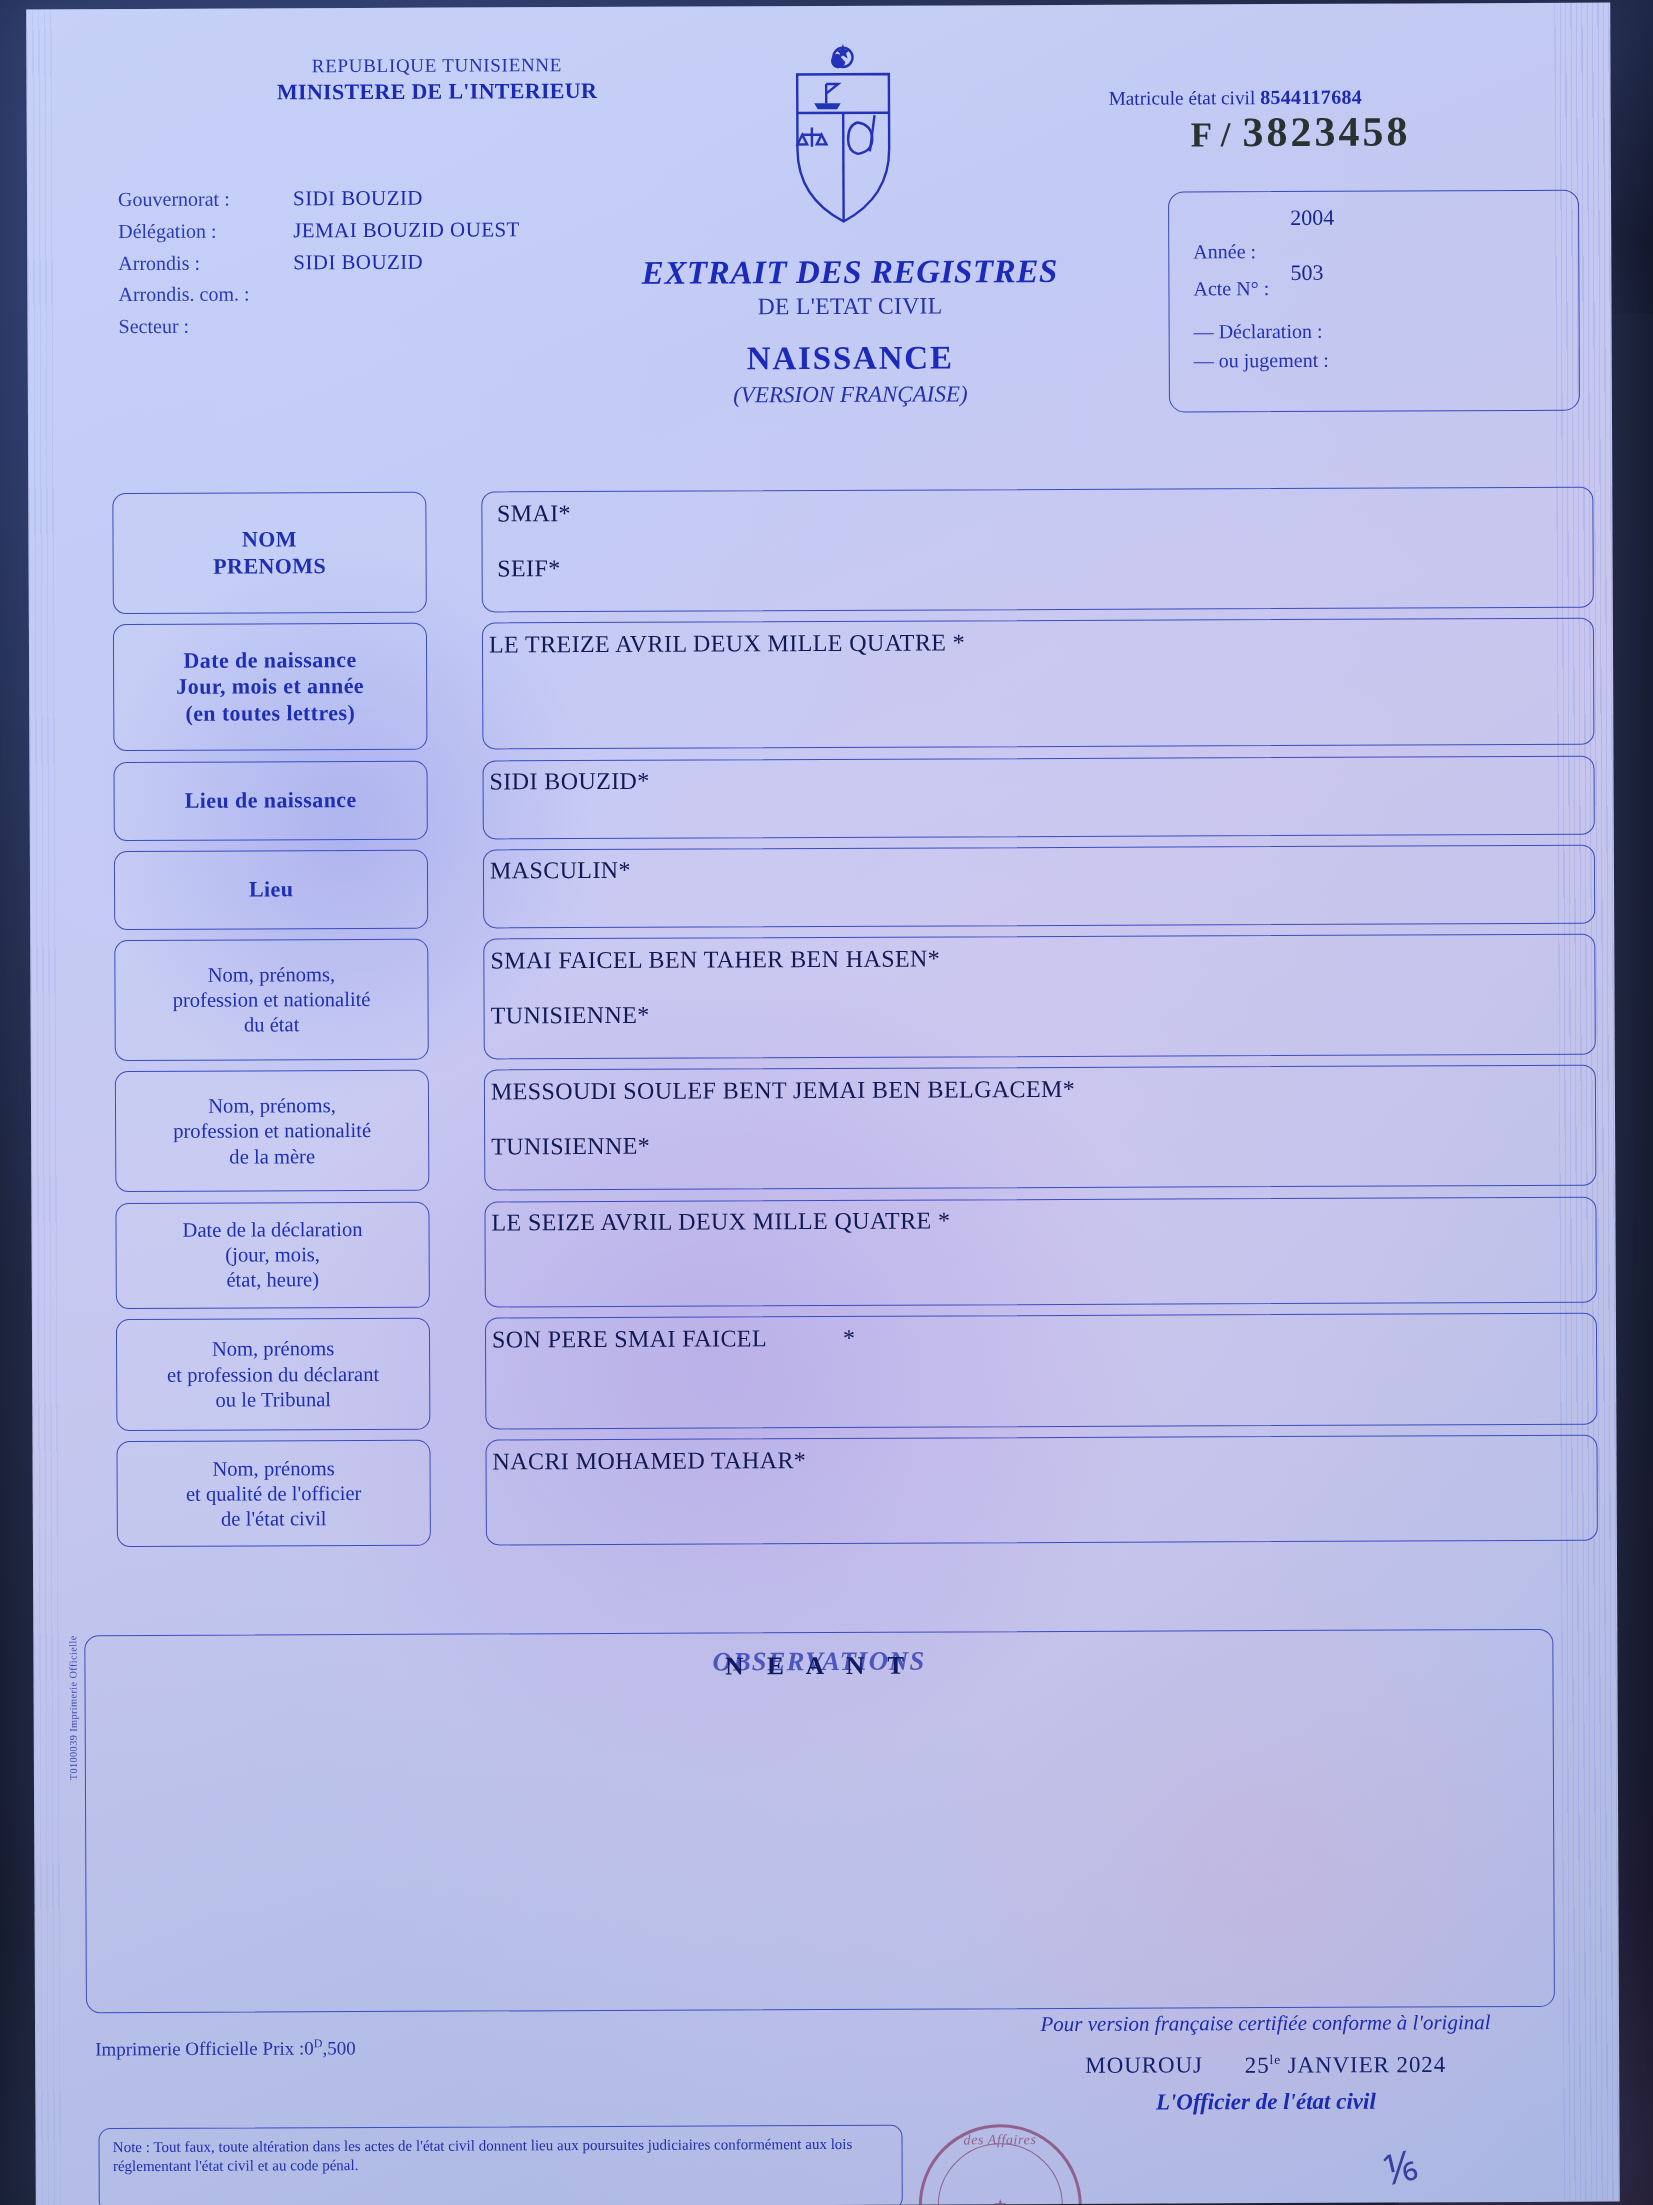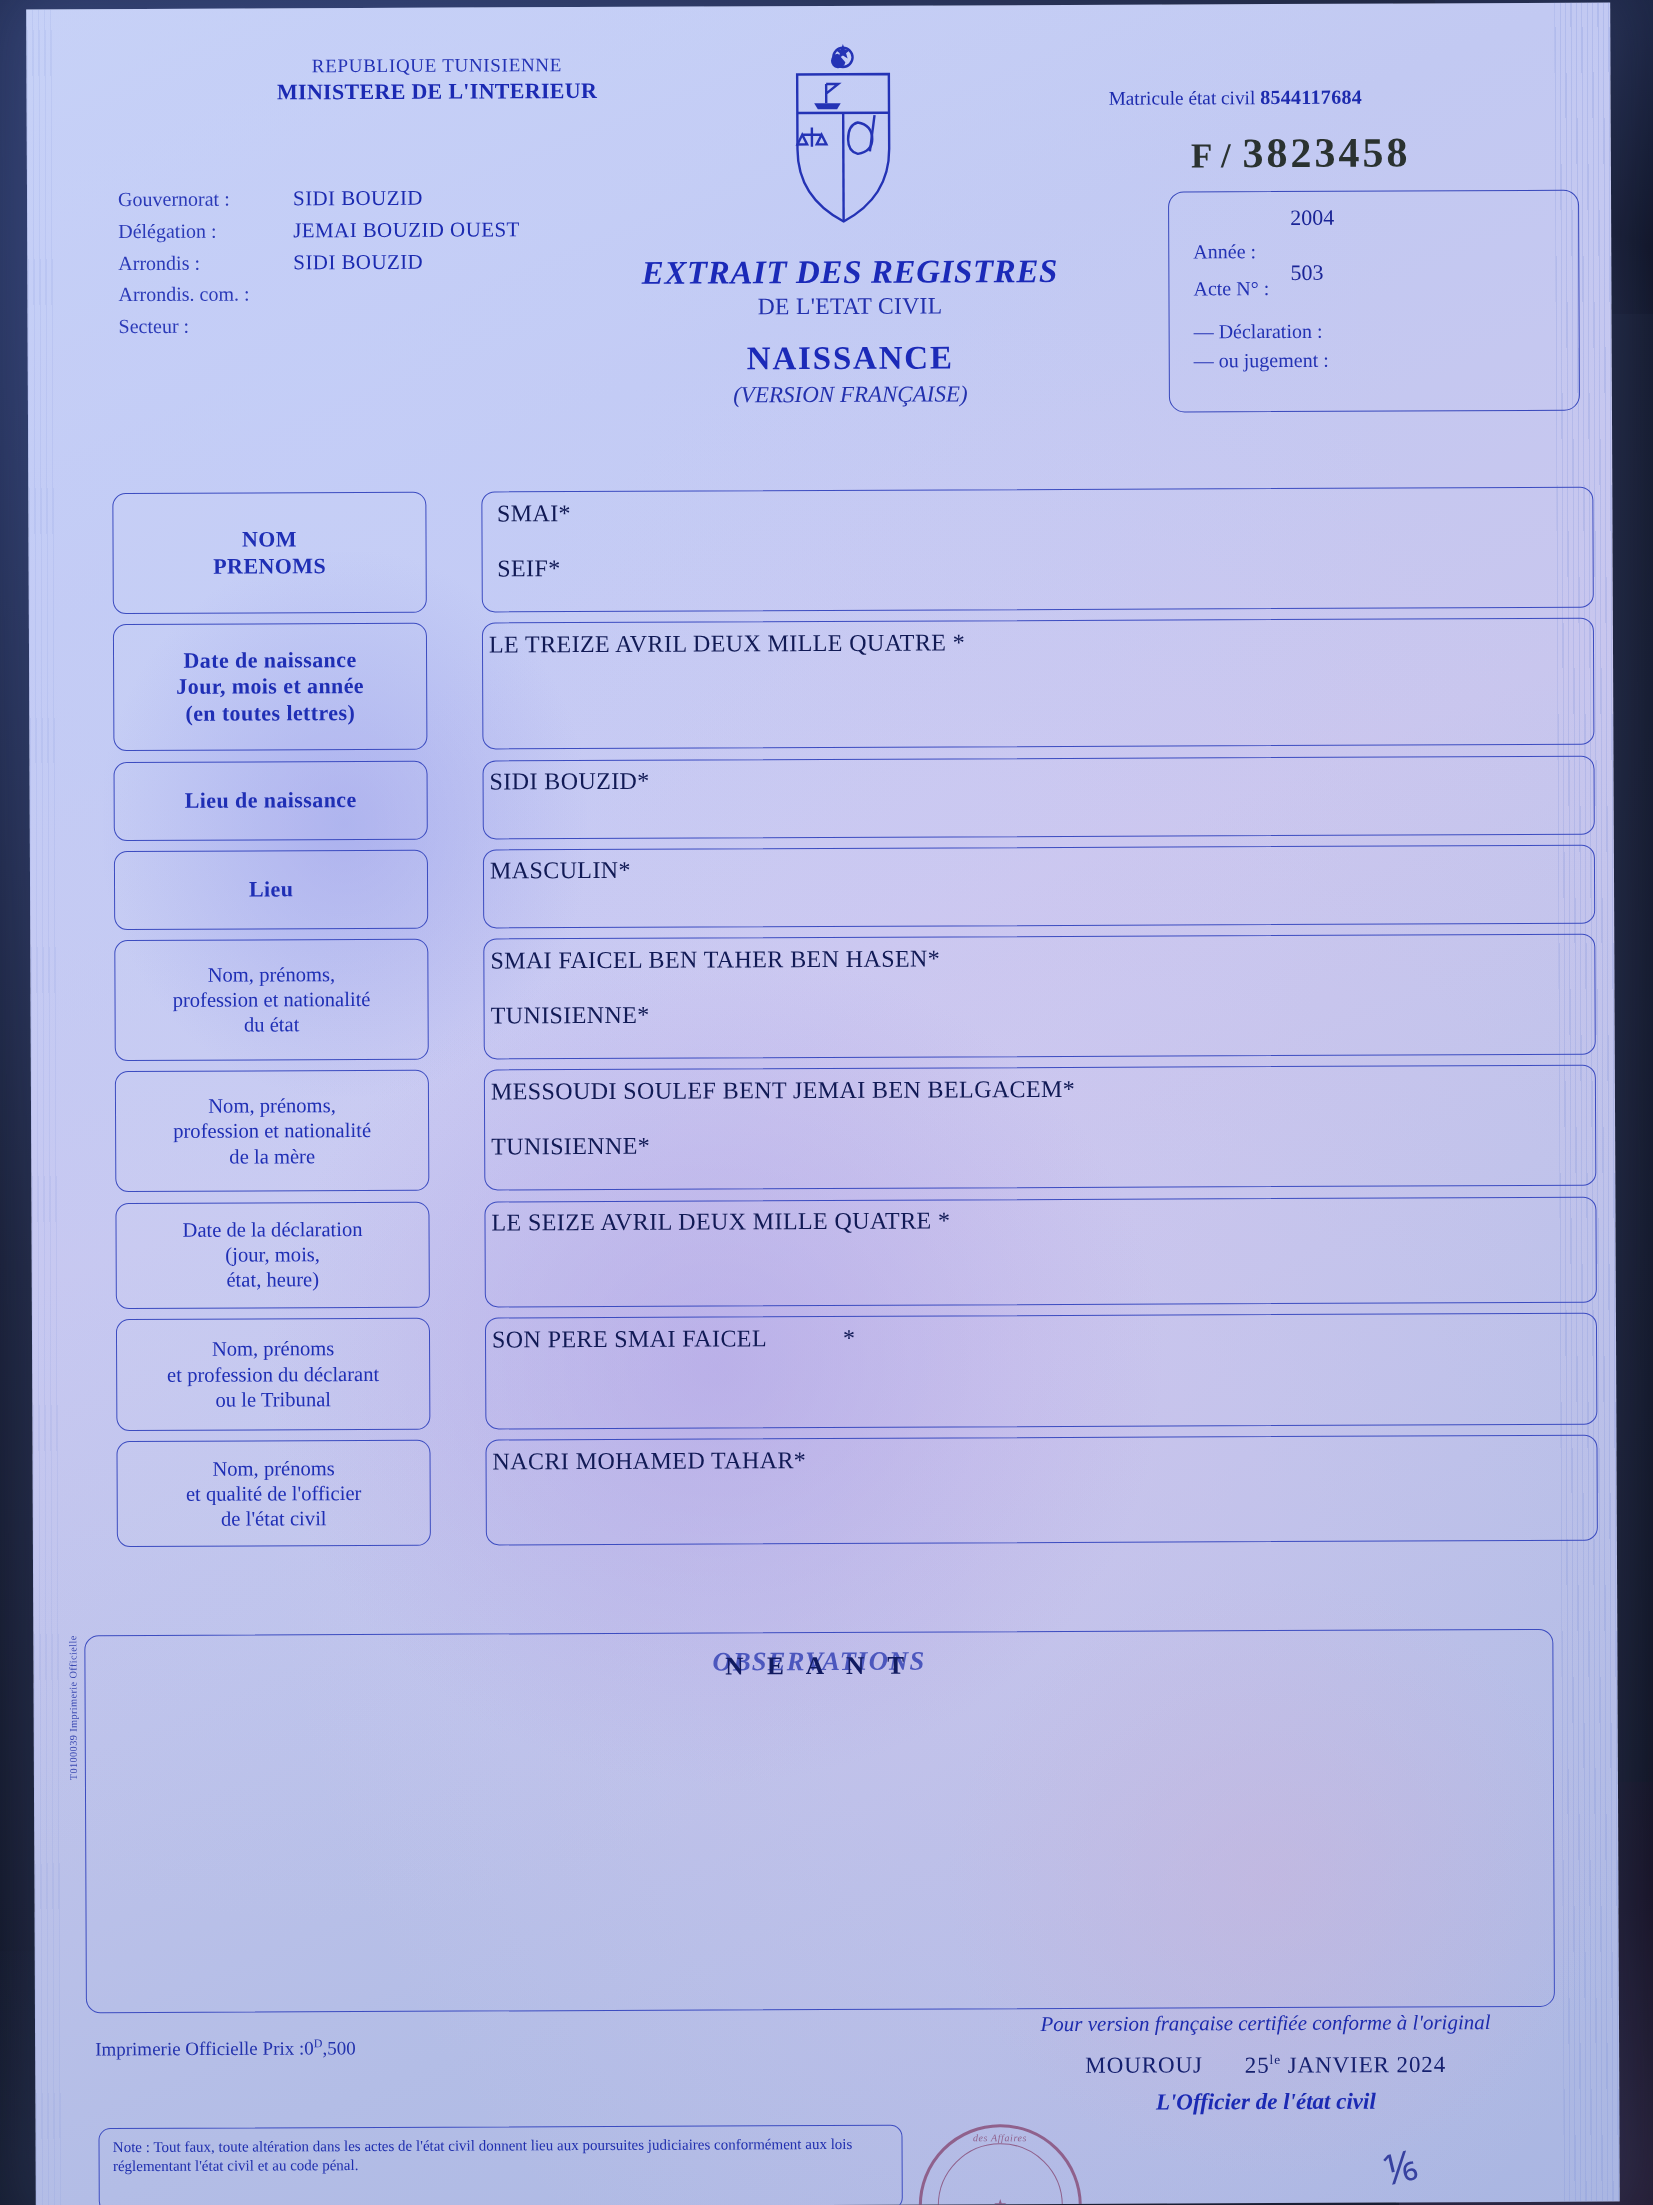--- a/index.html
+++ b/index.html
@@ -185,21 +185,21 @@
     position: absolute;
     left: 1082px;
     top: 82px;
     font-size: 19.3px;
     color: #1d2bae;
   }
   #matricule b { font-size: 20px; letter-spacing: 0.3px; }
   #serial {
     position: absolute;
     left: 1164px;
-    top: 125px;
+    top: 104px;
     font-size: 40px;
     font-weight: bold;
     color: #2a3230;
     letter-spacing: 1.2px;
   }
   #serial .pre {
     font-size: 35px;
     letter-spacing: 0.6px;
   }
   #serial .num {
@@ -408,21 +408,21 @@
     position: absolute;
     left: 15.7px; top: 15.7px; right: 15.7px; bottom: 15.7px;
     border-radius: 50%;
     border: 1.8px solid #7a2a55;
   }
   #stamp .st-text {
     position: absolute;
     left: 0; right: 0;
     top: 4.8px;
     text-align: center;
-    font-size: 10px;
+    font-size: 14px;
     font-style: italic;
     color: #7a2a55;
     letter-spacing: 0.6px;
   }
   #stamp .st-mid {
     position: absolute;
     left: 0; right: 0;
     top: 68px;
     text-align: center;
     font-size: 15.7px;

